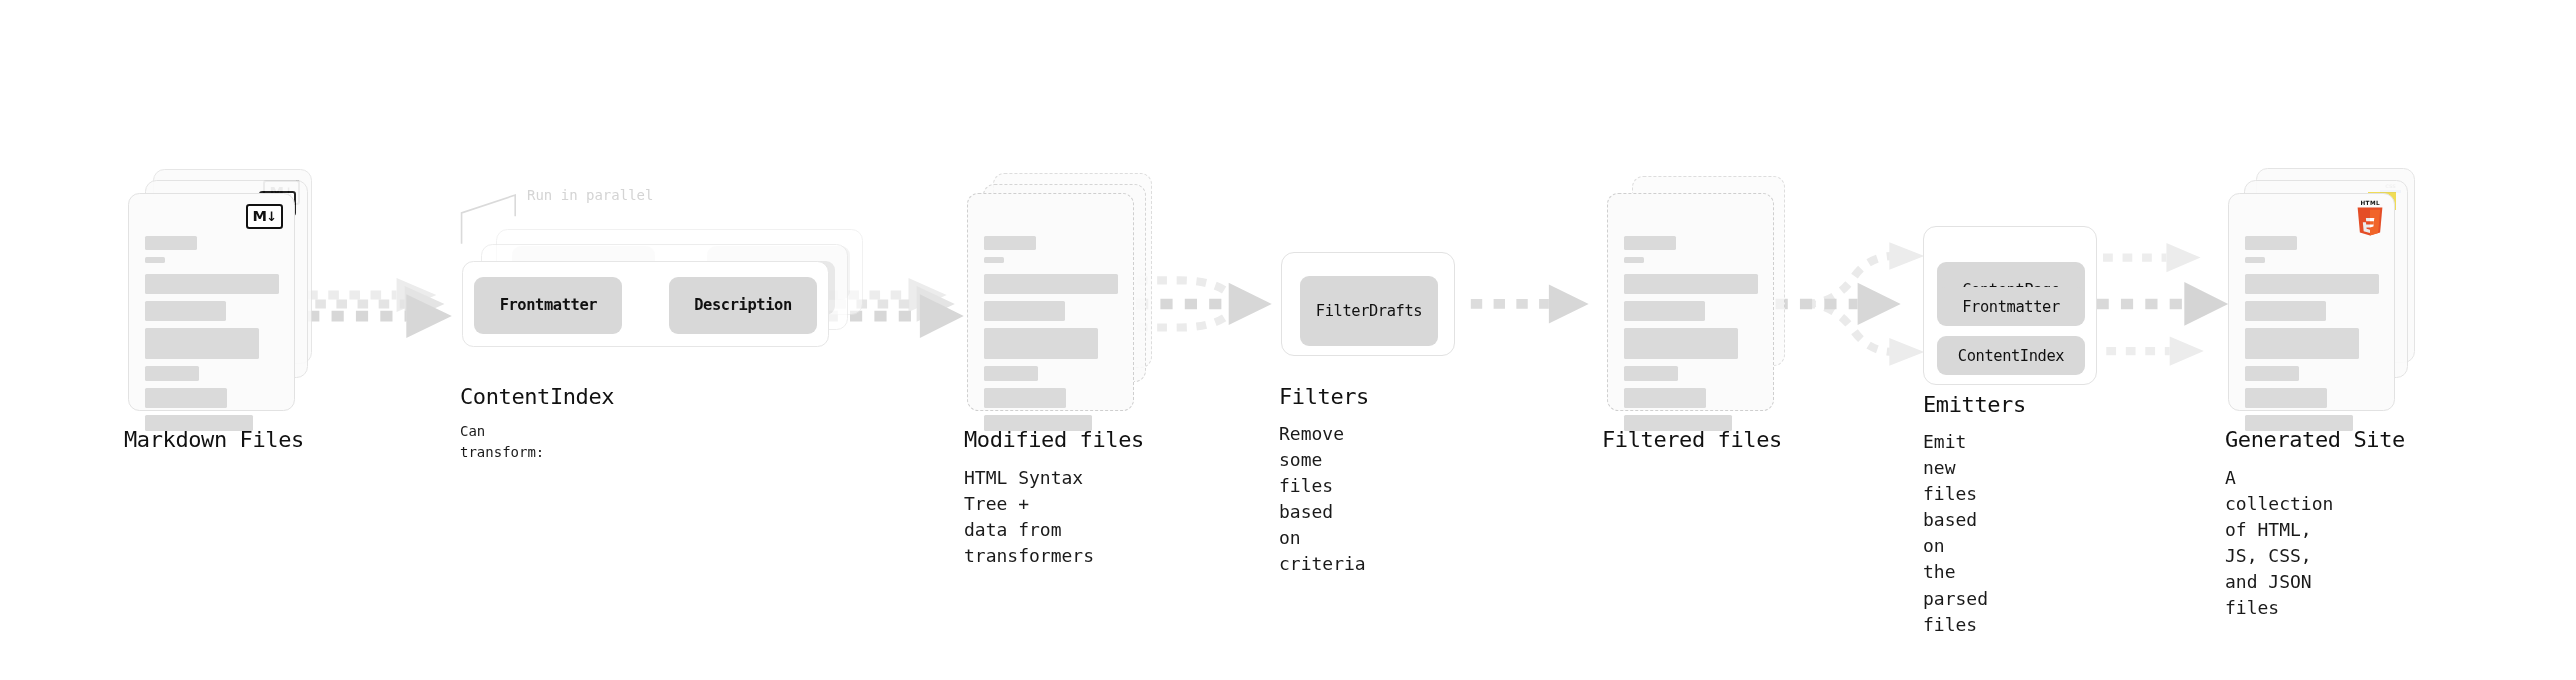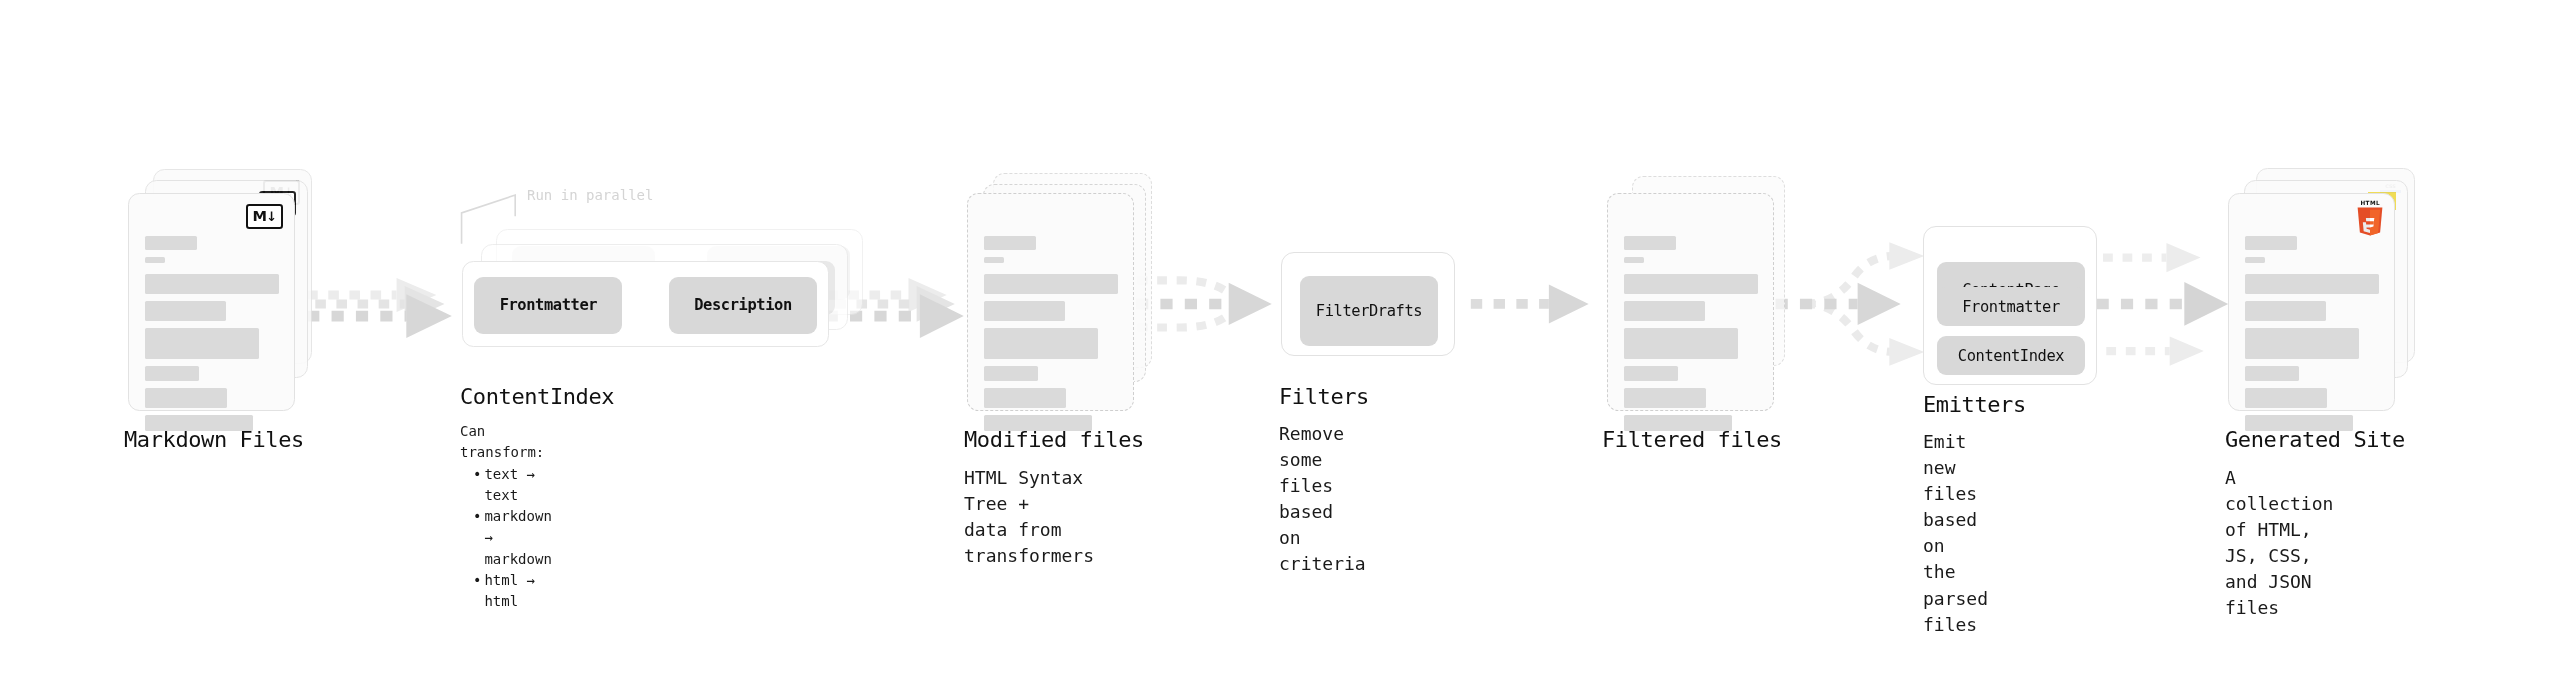--- a/index.html
+++ b/index.html
@@ -241,25 +241,20 @@
     </svg>
 
     <div class="tbox" style="left:462px;top:261px;font-weight:bold;">
       <div class="pill" style="left:11.4px;top:14.6px;width:148px;height:57px;">Frontmatter</div>
       <div class="pill" style="left:206px;top:14.6px;width:148px;height:57px;">Description</div>
     </div>
 
     <div class="title" style="left:460px;top:384px;">ContentIndex</div>
     <div class="sub-list" style="left:460px;top:421px;">
       <span class="lead">Can transform:</span>
-      <ul>
-        <li>text → text</li>
-        <li>markdown → markdown</li>
-        <li>html → html</li>
-      </ul>
     </div>
   </div>
 
   <div class="node">
     <div class="doc dashed" style="left:993px;top:173px;width:159px;height:195px;opacity:.7;"></div>
     <div class="doc dashed" style="left:983px;top:184px;width:163px;height:198px;opacity:.85;"></div>
     <div class="doc dashed" style="left:967px;top:193px;width:167px;height:218px;">
       <div class="rows">
         <div class="bar b1"></div>
         <div class="bar b2"></div>

